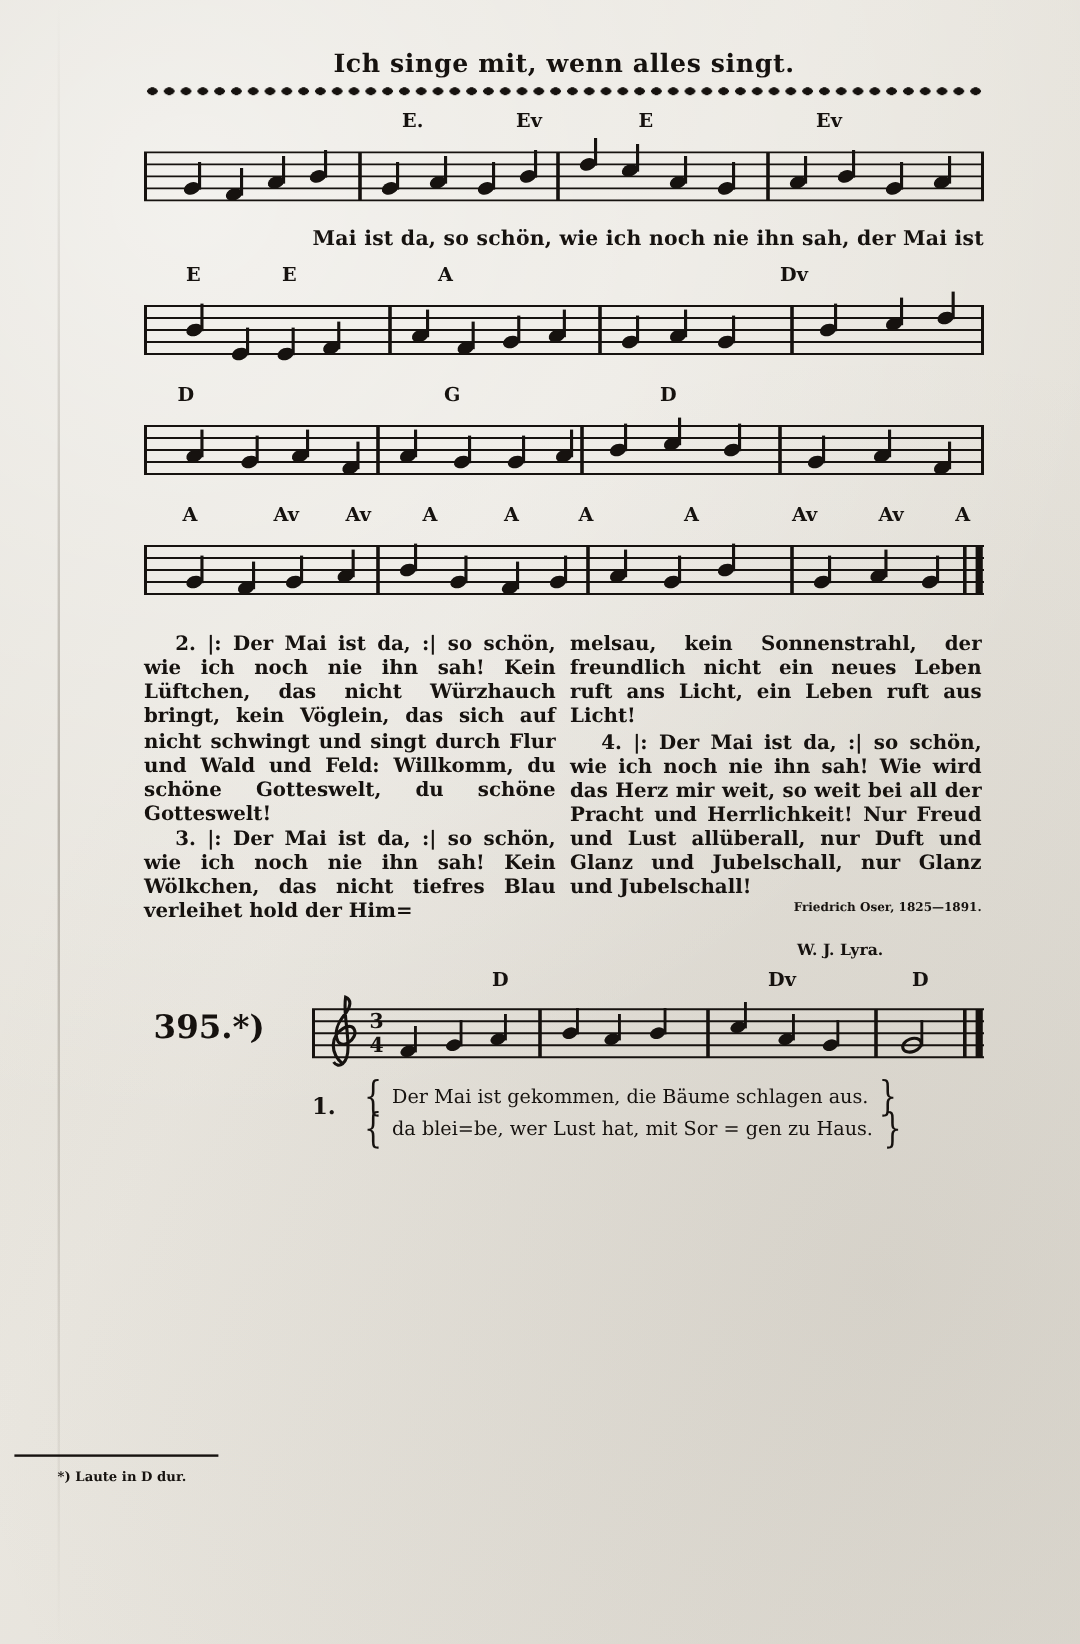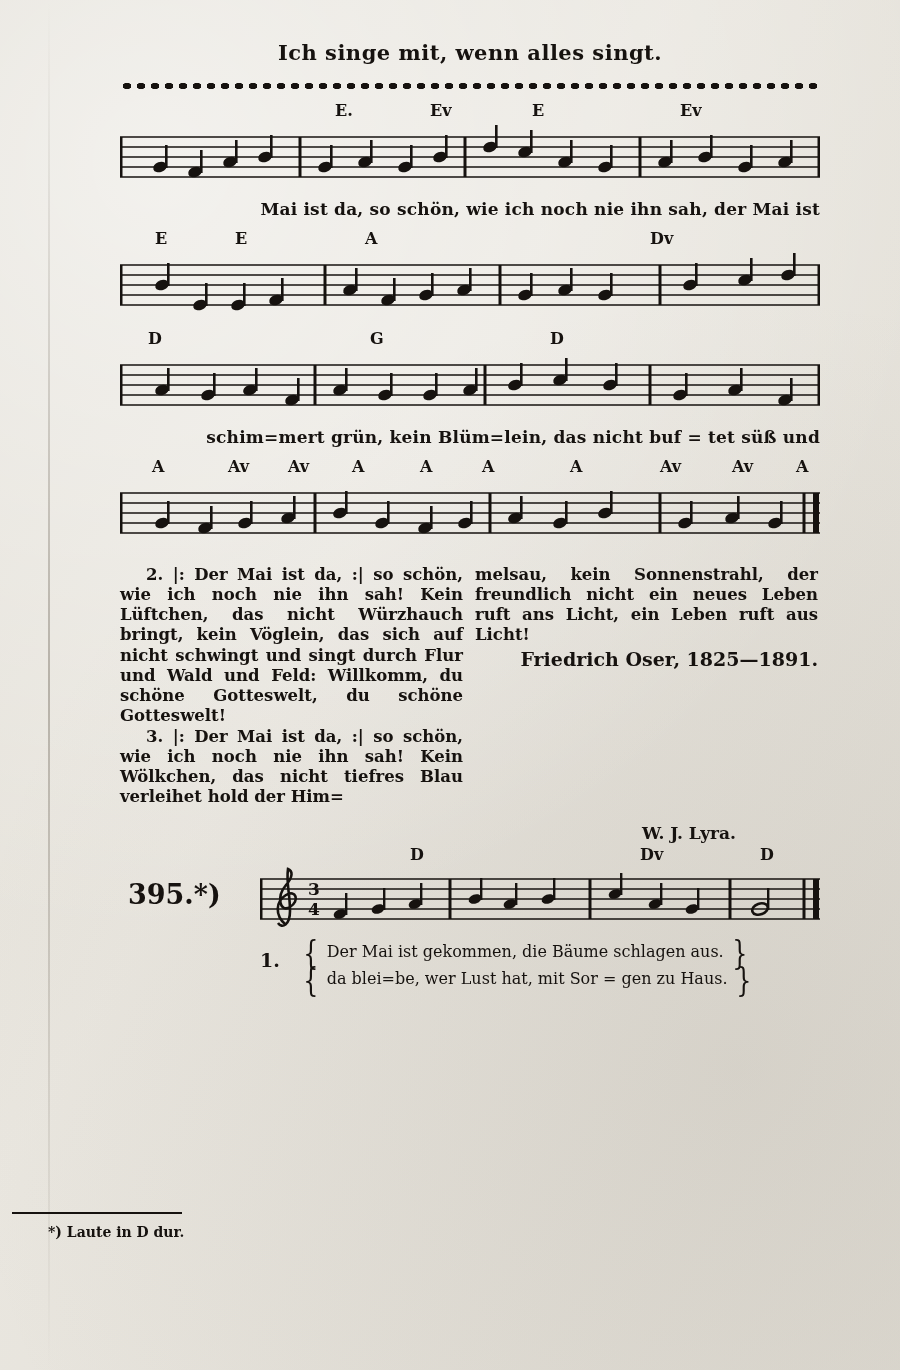--- a/index.html
+++ b/index.html
@@ -38,21 +38,21 @@
     left: 120px;
     top: 40px;
     width: 700px;
   }
   .song-title {
     text-align: center;
     font-size: 21px;
     font-weight: bold;
     letter-spacing: 0.5px;
     font-family: "DejaVu Serif", serif;
-    margin-bottom: 16px;
+    margin-bottom: 6px;
   }
   .dot-rule {
     height: 10px;
     margin: 4px 0 10px 0;
     background-image: radial-gradient(#16120f 42%, rgba(0,0,0,0) 46%);
     background-size: 14px 10px;
     background-repeat: repeat-x;
     background-position: 0 0;
   }
   .system {
@@ -89,34 +89,34 @@
     margin-top: 12px;
     font-size: 16.5px;
     line-height: 1.22;
     font-weight: bold;
   }
   .verses .col { width: 49%; }
   .verses p { margin: 0 0 1px 0; text-align: justify; }
   .verses p.indent { text-indent: 26px; }
   .author {
     text-align: right;
-    font-size: 19px;
+    font-size: 10px;
     font-weight: bold;
     margin-top: 2px;
   }
   .second-song {
     margin-top: 18px;
     position: relative;
     height: 130px;
   }
   .composer {
     position: absolute;
     right: 84px;
     top: -4px;
-    font-size: 17px;
+    font-size: 13px;
     font-weight: bold;
   }
   .songnum {
     position: absolute;
     left: 8px;
     top: 52px;
     font-size: 27px;
     font-weight: bold;
     font-family: "DejaVu Serif", serif;
   }
@@ -148,21 +148,21 @@
     left: 12px;
     top: 1212px;
     width: 170px;
     height: 2px;
     background: #16120f;
   }
   .footnote {
     position: absolute;
     left: 48px;
     top: 1224px;
-    font-size: 14px;
+    font-size: 11px;
     font-weight: bold;
   }
 </style>
 </head>
 <body>
 
 <div class="page">
   <div class="edge-left"></div>
 
   <div class="content">
@@ -336,21 +336,20 @@
             <rect x="495" y="12" width="2.6" height="23"></rect>
             <ellipse cx="560" cy="44" rx="7" ry="5" transform="rotate(-20 560 44)"></ellipse>
             <rect x="565" y="22" width="2.6" height="23"></rect>
             <ellipse cx="615" cy="39" rx="7" ry="5" transform="rotate(-20 615 39)"></ellipse>
             <rect x="620" y="17" width="2.6" height="23"></rect>
             <ellipse cx="665" cy="49" rx="7" ry="5" transform="rotate(-20 665 49)"></ellipse>
             <rect x="670" y="27" width="2.6" height="23"></rect>
           </g>
         </svg>
       </div>
-      <div class="lyric">schim=mert grün, kein Blüm=lein, das nicht buf = tet  süß  und</div>
     </div>
 
     <div class="system">
       <div class="chordline">
         <span style="left:32px">A</span>
         <span style="left:108px">Av</span>
         <span style="left:168px">Av</span>
         <span style="left:232px">A</span>
         <span style="left:300px">A</span>
         <span style="left:362px">A</span>
@@ -410,20 +409,21 @@
       </div>
     </div>
 
     <div class="verses">
       <div class="col">
         <p class="indent">2. |: Der Mai ist da, :| so schön, wie ich noch nie ihn sah! Kein Lüftchen, das nicht Würzhauch bringt, kein Vöglein, das sich auf nicht schwingt und singt durch Flur und Wald und Feld: Willkomm, du schöne Gotteswelt, du schöne Gotteswelt!</p>
         <p class="indent">3. |: Der Mai ist da, :| so schön, wie ich noch nie ihn sah! Kein Wölkchen, das nicht tiefres Blau verleihet hold der Him=</p>
       </div>
       <div class="col">
         <p>melsau, kein Sonnenstrahl, der freundlich nicht ein neues Leben ruft ans Licht, ein Leben ruft aus Licht!</p>
+        <p class="indent">4. |: Der Mai ist da, :| so schön, wie ich noch nie ihn sah! Wie wird das Herz mir weit, so weit bei all der Pracht und Herrlichkeit! Nur Freud und Lust allüberall, nur Duft und Glanz und Jubelschall, nur Glanz und Jubelschall!</p>
         <div class="author">Friedrich Oser, 1825—1891.</div>
       </div>
     </div>
 
     <div class="second-song">
       <div class="composer">W. J. Lyra.</div>
       <div class="songnum">395.*)</div>
 
       <div class="chordline" style="position:absolute; left:0; top:18px; width:700px;">
         <span style="left:290px">D</span>

